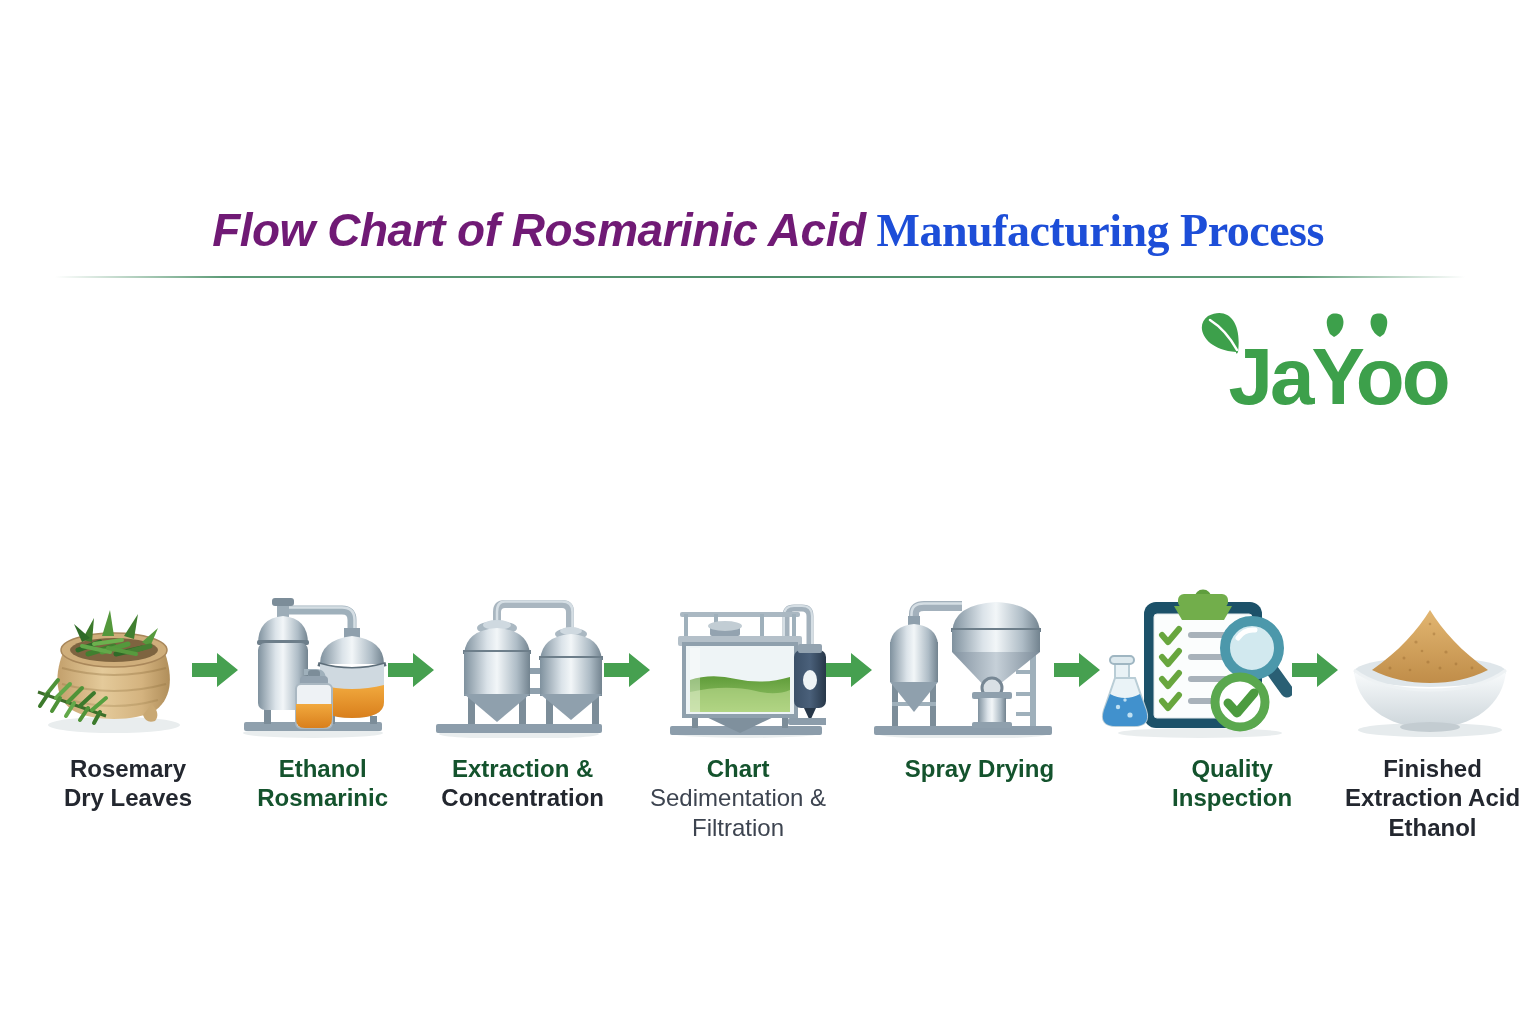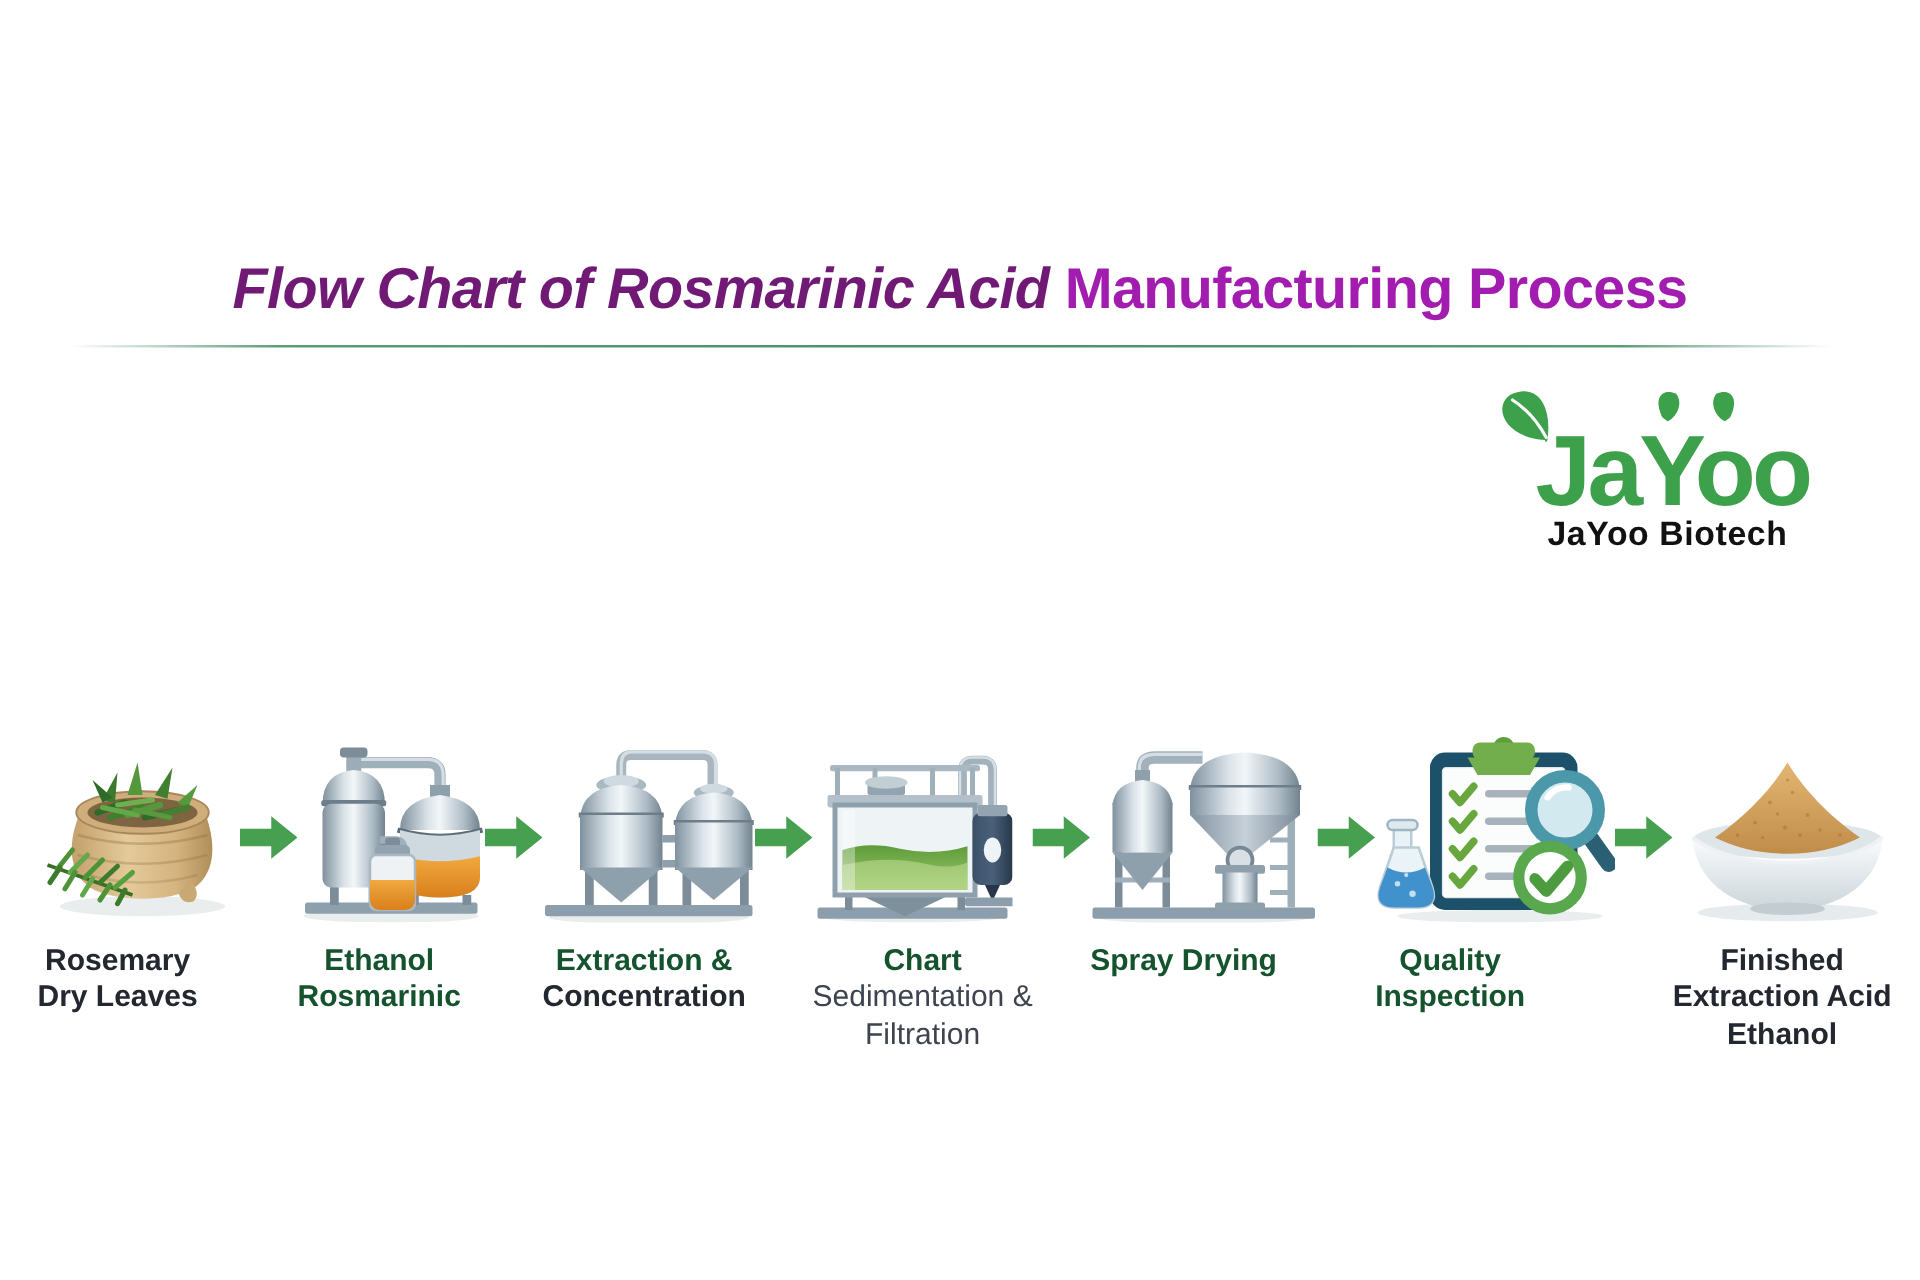--- a/index.html
+++ b/index.html
@@ -3,34 +3,34 @@
 <meta charset="utf-8">
 <style>
   html,body{margin:0;padding:0;background:#ffffff;}
   .page{position:relative;width:1536px;height:1024px;background:#ffffff;overflow:hidden;
         font-family:"Liberation Sans", sans-serif;}
 
   
   .title-row{position:absolute;top:205px;left:0;width:100%;text-align:center;}
   .title-row h1{margin:0;font-size:46px;font-weight:700;letter-spacing:-0.5px;line-height:1.1;}
   .title-part1{color:#701a75;font-style:italic;}
-  .title-part2{color:#a21caf;}
+  .title-part2{color:#1d4ed8;font-family:Liberation Serif, serif;}
   .divider{position:absolute;top:276px;left:55px;width:1410px;height:2px;
            background:linear-gradient(90deg, rgba(93,155,119,0) 0%, #5d9b77 12%, #4f8f6b 50%, #5d9b77 88%, rgba(93,155,119,0) 100%);}
 
   
   .logo{position:absolute;top:308px;right:48px;width:300px;text-align:center;}
   .logo-mark{display:block;margin-left:auto;}
   .logo-subtitle{margin-top:-8px;font-size:27px;font-weight:700;color:#111111;letter-spacing:0.5px;
                  padding-right:8px;}
 
   
   .flow{position:absolute;top:566px;left:30px;width:1476px;display:flex;align-items:flex-start;
         justify-content:space-between;}
-  .step{display:flex;flex-direction:column;align-items:flex-start;flex:0 0 auto;}
+  .step{display:flex;flex-direction:column;align-items:flex-end;flex:0 0 auto;}
   .icon-wrap{height:172px;display:flex;align-items:flex-end;justify-content:center;}
   .arrow{flex:0 0 auto;margin-top:84px;}
   .label{margin-top:16px;text-align:center;font-size:24px;font-weight:700;line-height:1.22;
          white-space:nowrap;}
   .t-teal{color:#14532d;}
   .t-dark{color:#23272f;}
   .t-gray{color:#3d4450;font-weight:400;}
 </style>
 </head>
 <body>
@@ -47,21 +47,20 @@
   <div class="logo">
     <svg class="logo-mark" width="300" height="112" viewBox="0 0 300 112">
       <text x="150" y="96" text-anchor="middle" font-family="Liberation Sans, sans-serif" font-size="80" font-weight="bold" fill="#3da04b" letter-spacing="-3">JaYoo</text>
 
       <path d="M48,44 C16,42 6,18 20,8 C40,-2 54,14 50,44 C49,46 48,46 48,44 Z" fill="#3da04b"></path>
       <path d="M22,12 Q38,22 49,42" stroke="#ffffff" stroke-width="2.5" fill="none" stroke-linecap="round"></path>
 
       <path d="M142,26 C134,10 142,2 153,7 C159,15 153,26 146,29 Z" fill="#3da04b"></path>
       <path d="M196,26 C204,10 196,2 185,7 C179,15 185,26 192,29 Z" fill="#3da04b"></path>
     </svg>
-    <div class="logo-subtitle">JaYoo Biotech</div>
   </div>
 
   <div class="flow">
 
     <div class="step">
       <div class="icon-wrap">
         <svg width="162" height="168" viewBox="0 0 162 168">
           <defs>
             <linearGradient id="burlap" x1="0" y1="0" x2="1" y2="0">
               <stop offset="0" stop-color="#c3a06c"></stop>

